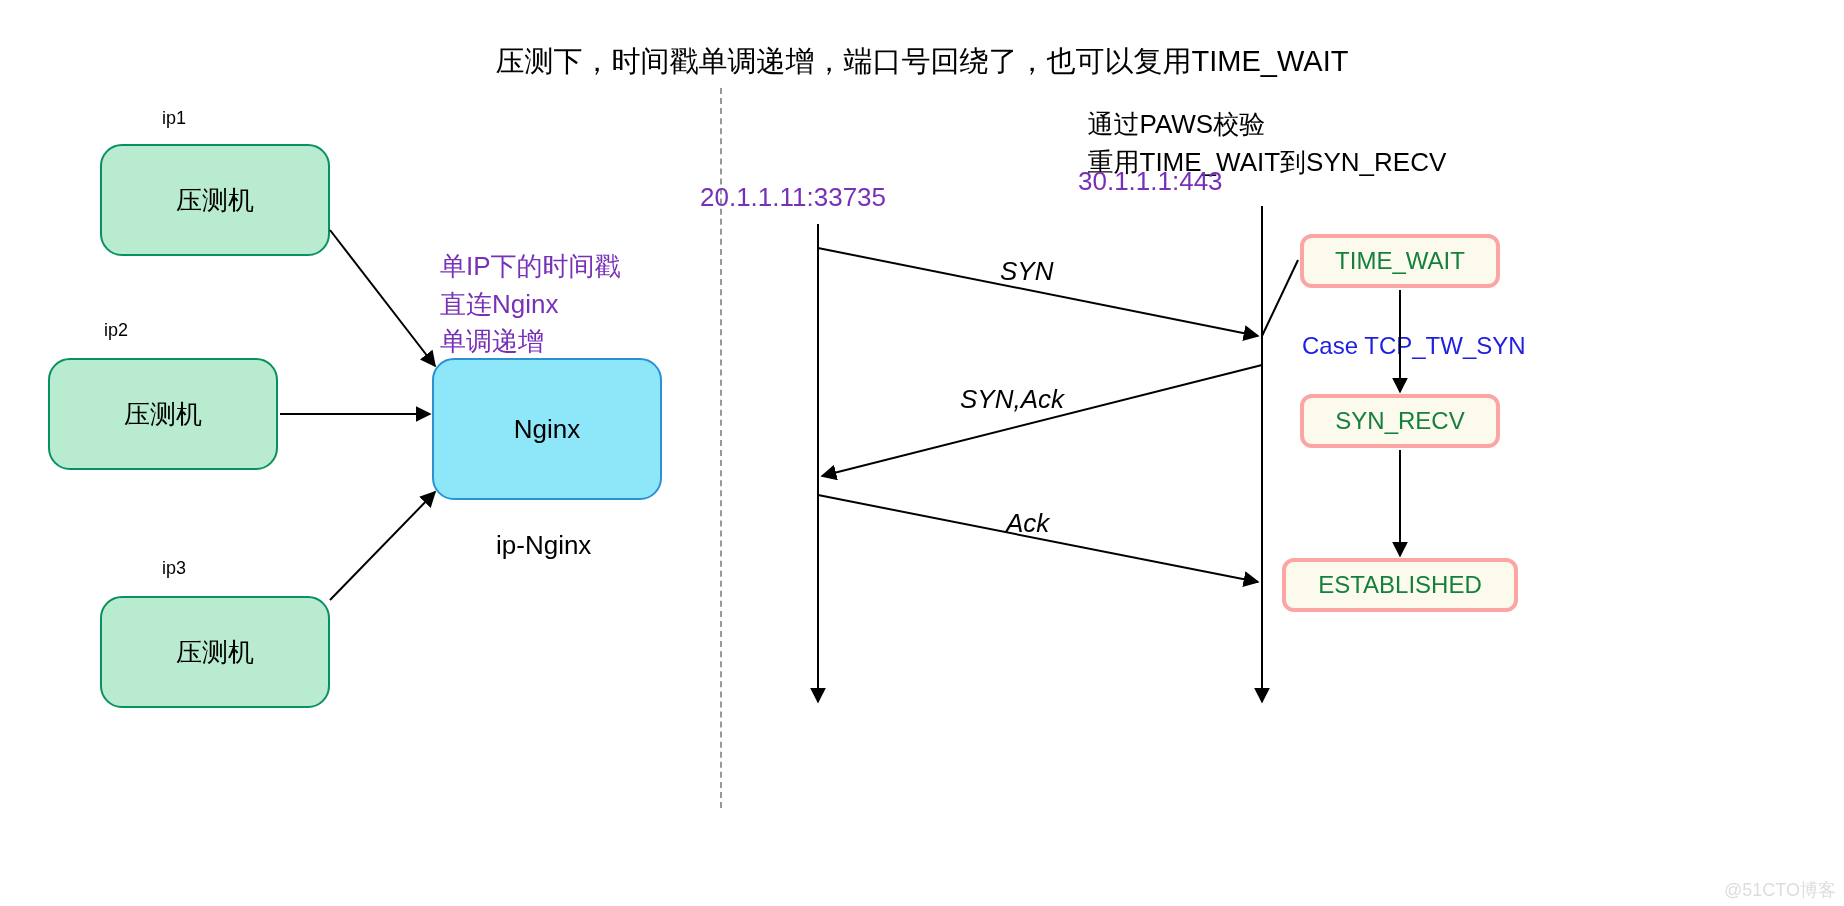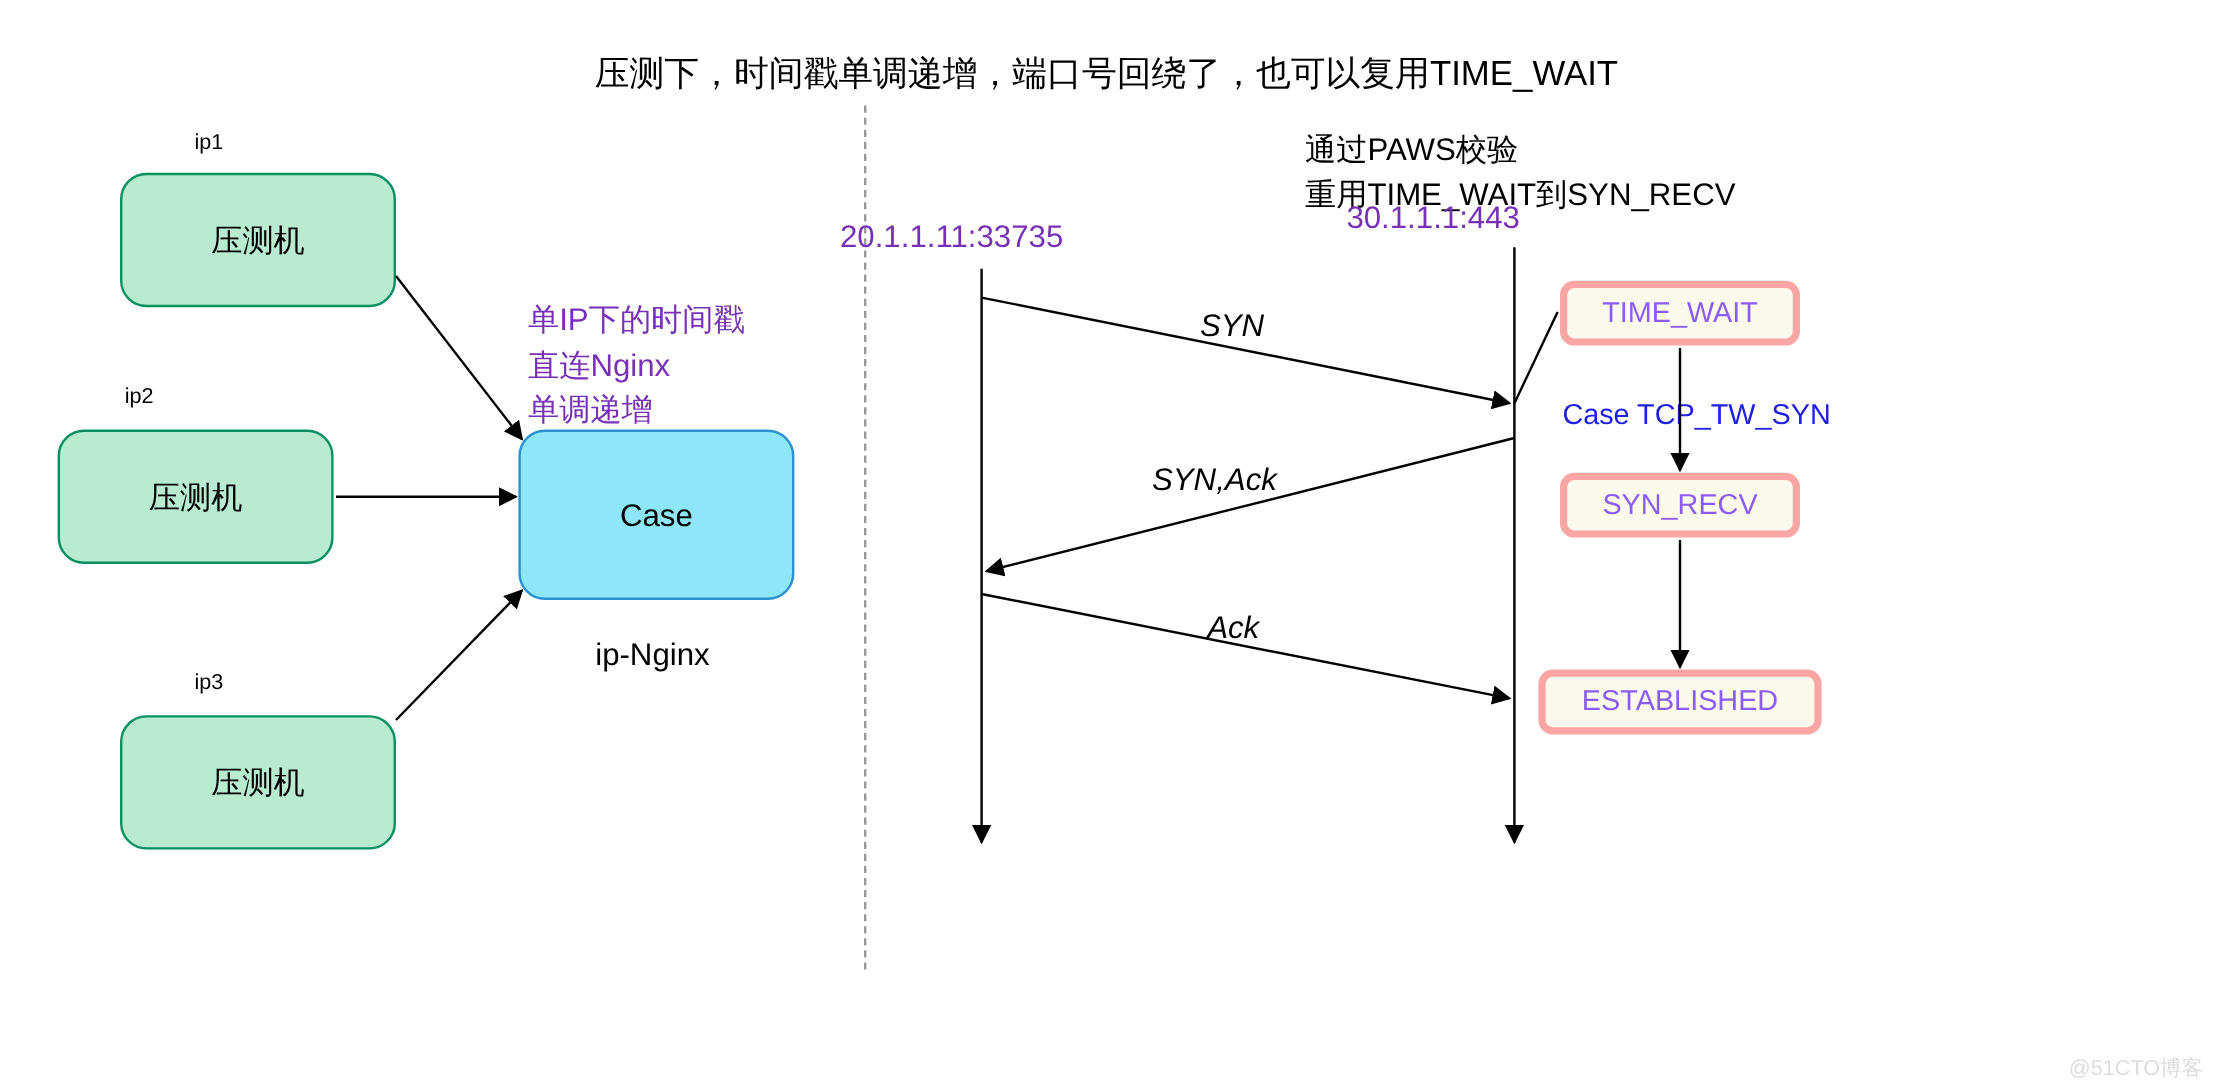--- a/index.html
+++ b/index.html
@@ -11,21 +11,21 @@
     
     .g-box { position: absolute; border: 2px solid #079160; background: #b8ebcf; border-radius: 22px; width: 230px; height: 112px; display: flex; align-items: center; justify-content: center; font-size: 26px; color: #000; }
     .b-box { position: absolute; border: 2px solid #2c91d1; background: #8ee6f9; border-radius: 22px; width: 230px; height: 142px; display: flex; align-items: center; justify-content: center; font-size: 26px; color: #000; }
     .ip-lbl { position: absolute; font-size: 18px; color: #000; }
     .nginx-note { position: absolute; left: 440px; top: 248px; font-size: 26px; color: #7830b8; line-height: 1.45; }
     .ipnginx { position: absolute; left: 496px; top: 530px; font-size: 26px; color: #000; }
 
     
     .paws { position: absolute; left: 1088px; top: 106px; text-align: center; font-size: 26px; color: #000; line-height: 1.45; width: 1px; white-space: nowrap; transform: translateX(-50%); }
     .addr { position: absolute; font-size: 26px; color: #7830b8; }
-    .state-box { position: absolute; border: 6px solid #fca5a5; background: #fbfaec; border-radius: 12px; height: 54px; display: flex; align-items: center; justify-content: center; font-size: 24px; color: #8b5cf6; }
+    .state-box { position: absolute; border: 4px solid #fca5a5; background: #fbfaec; border-radius: 12px; height: 54px; display: flex; align-items: center; justify-content: center; font-size: 24px; color: #15803d; }
     .case-lbl { position: absolute; font-size: 24px; color: #2020e0; }
 
     svg.overlay { position: absolute; left: 0; top: 0; width: 1844px; height: 906px; pointer-events: none; }
     .seqlbl { font-size: 26px; font-style: italic; fill: #000; }
   </style>
 </head>
 <body>
 
 <div class="title">压测下，时间戳单调递增，端口号回绕了，也可以复用TIME_WAIT</div>
 <div class="watermark">@51CTO博客</div>
@@ -41,37 +41,37 @@
 <div class="g-box" style="left:48px; top:358px;">
     <span>压测机</span>
   </div>
 
 <div class="ip-lbl" style="left:162px; top:558px;">ip3</div>
 <div class="g-box" style="left:100px; top:596px;">
     <span>压测机</span>
   </div>
 
 <div class="b-box" style="left:432px; top:358px;">
-    <span>Case</span>
+    <span>Nginx</span>
   </div>
 <div class="ipnginx">ip-Nginx</div>
 
 <div class="nginx-note">
   <div>单IP下的时间戳</div>
   <div>直连Nginx</div>
   <div>单调递增</div>
 </div>
 
 <div class="paws">
   <div>通过PAWS校验</div>
   <div>重用TIME_WAIT到SYN_RECV</div>
 </div>
 
 <div class="addr" style="left:700px; top:182px;">20.1.1.11:33735</div>
-<div class="addr" style="left:1122px; top:166px;">30.1.1.1:443</div>
+<div class="addr" style="left:1078px; top:166px;">30.1.1.1:443</div>
 
 <div class="state-box" style="left:1300px; top:234px; width:200px;">
     <span>TIME_WAIT</span>
   </div>
 <div class="state-box" style="left:1300px; top:394px; width:200px;">
     <span>SYN_RECV</span>
   </div>
 <div class="state-box" style="left:1282px; top:558px; width:236px;">
     <span>ESTABLISHED</span>
   </div>

